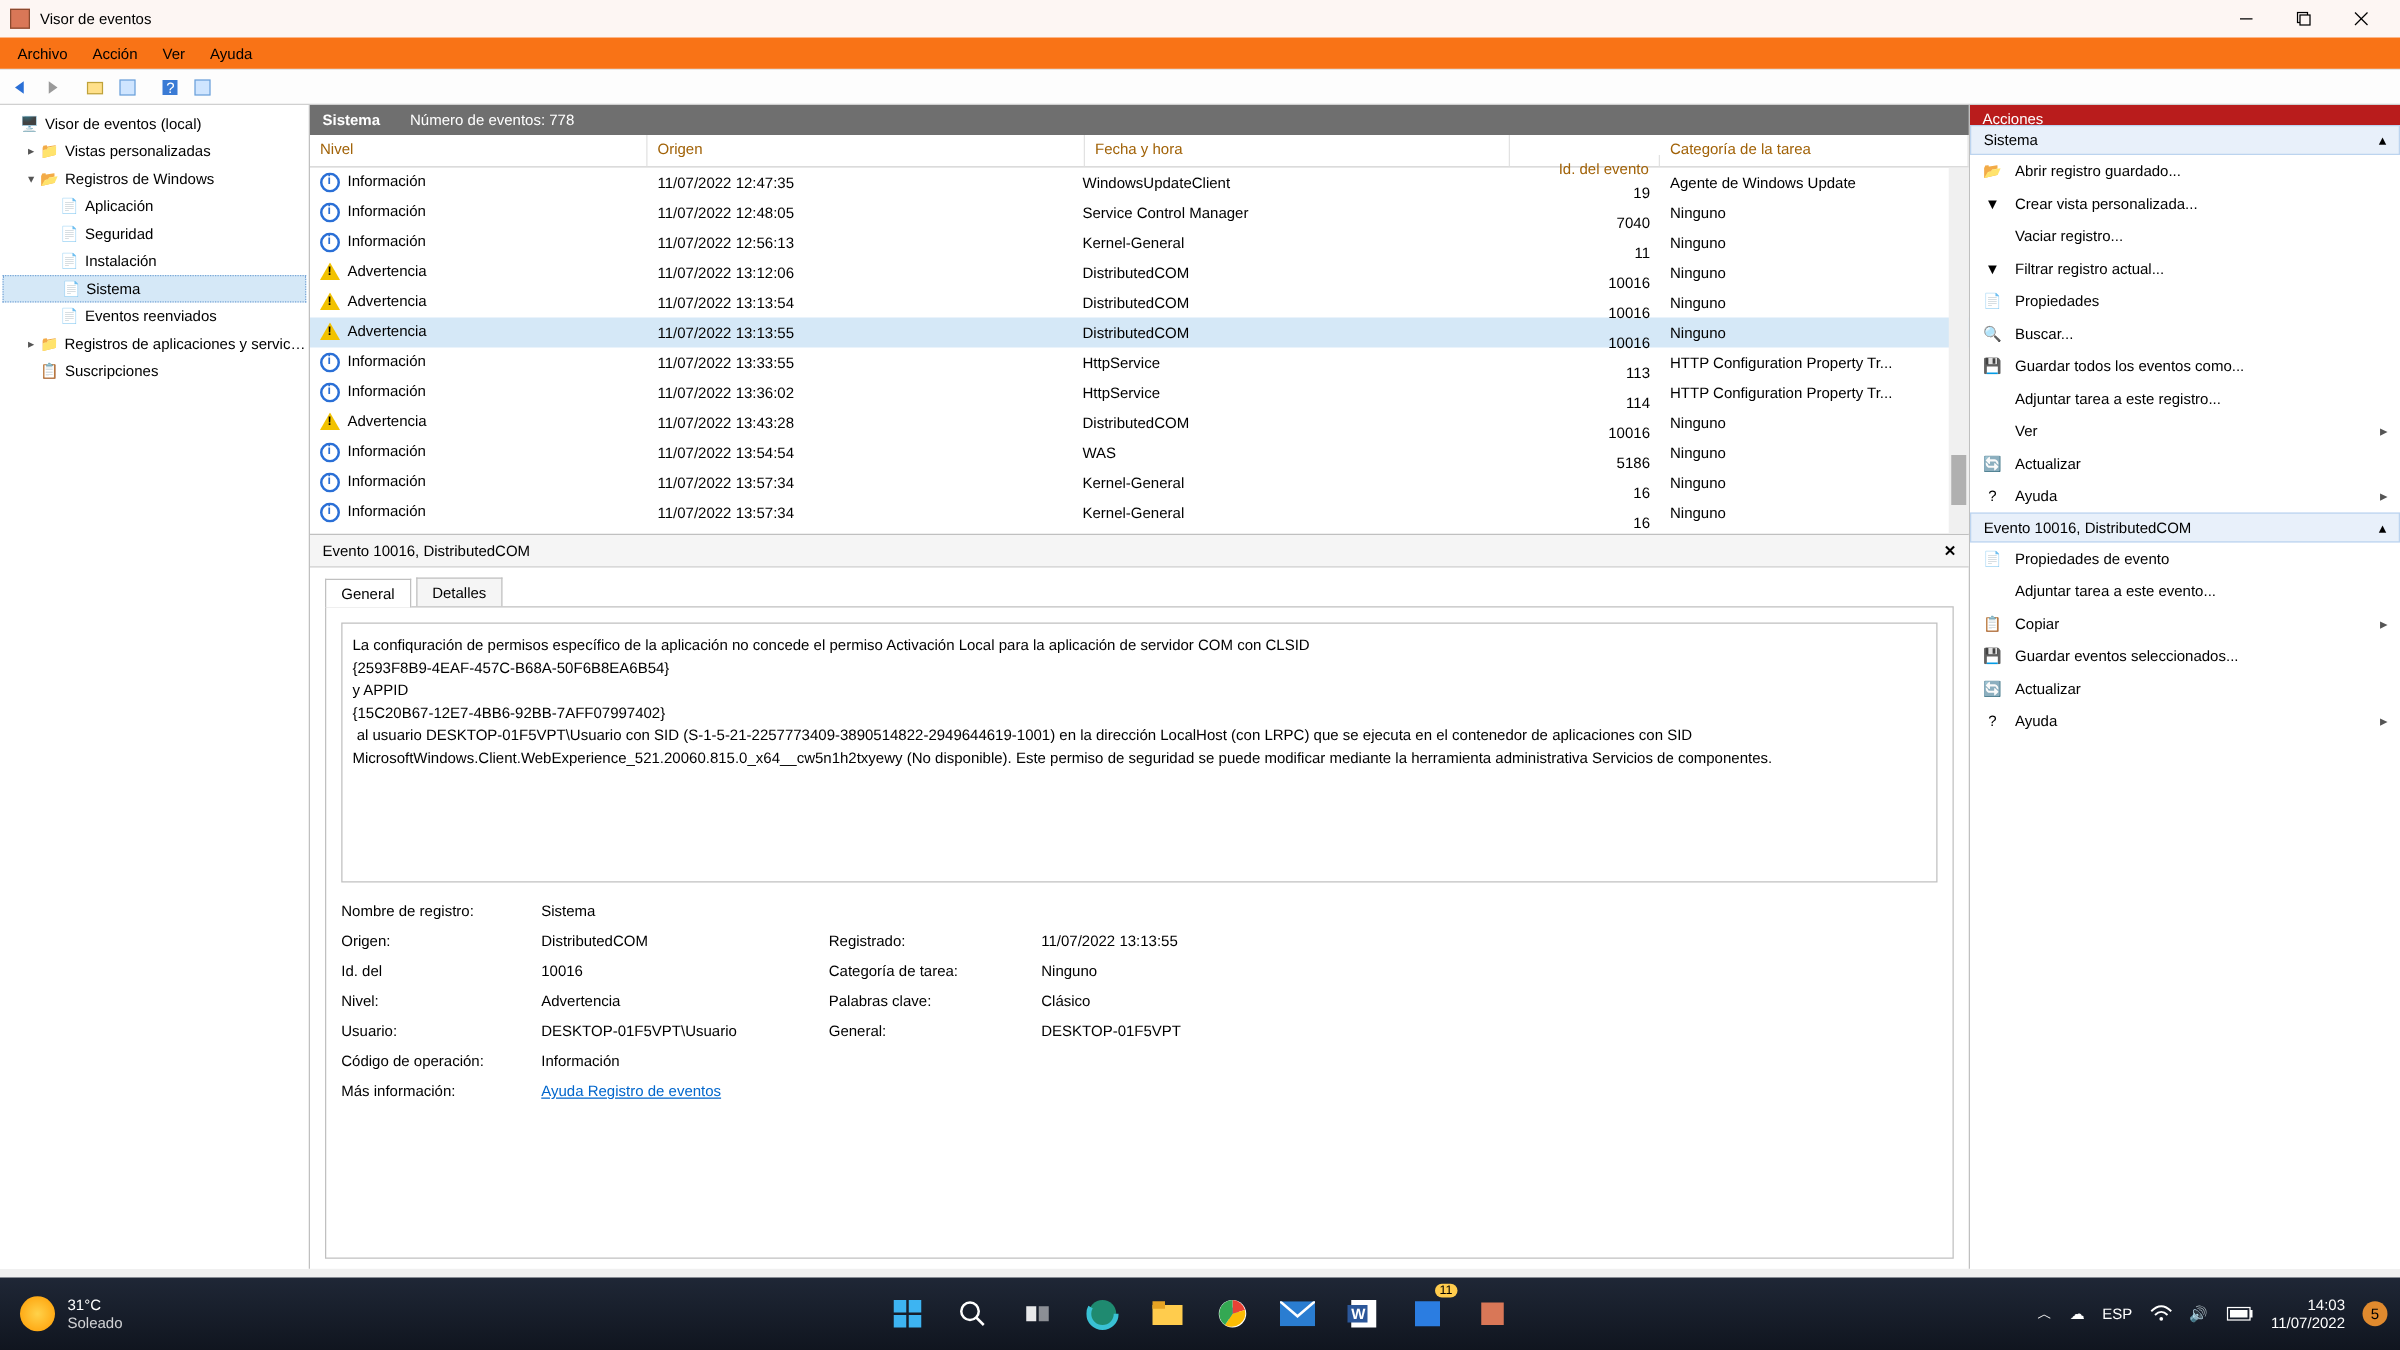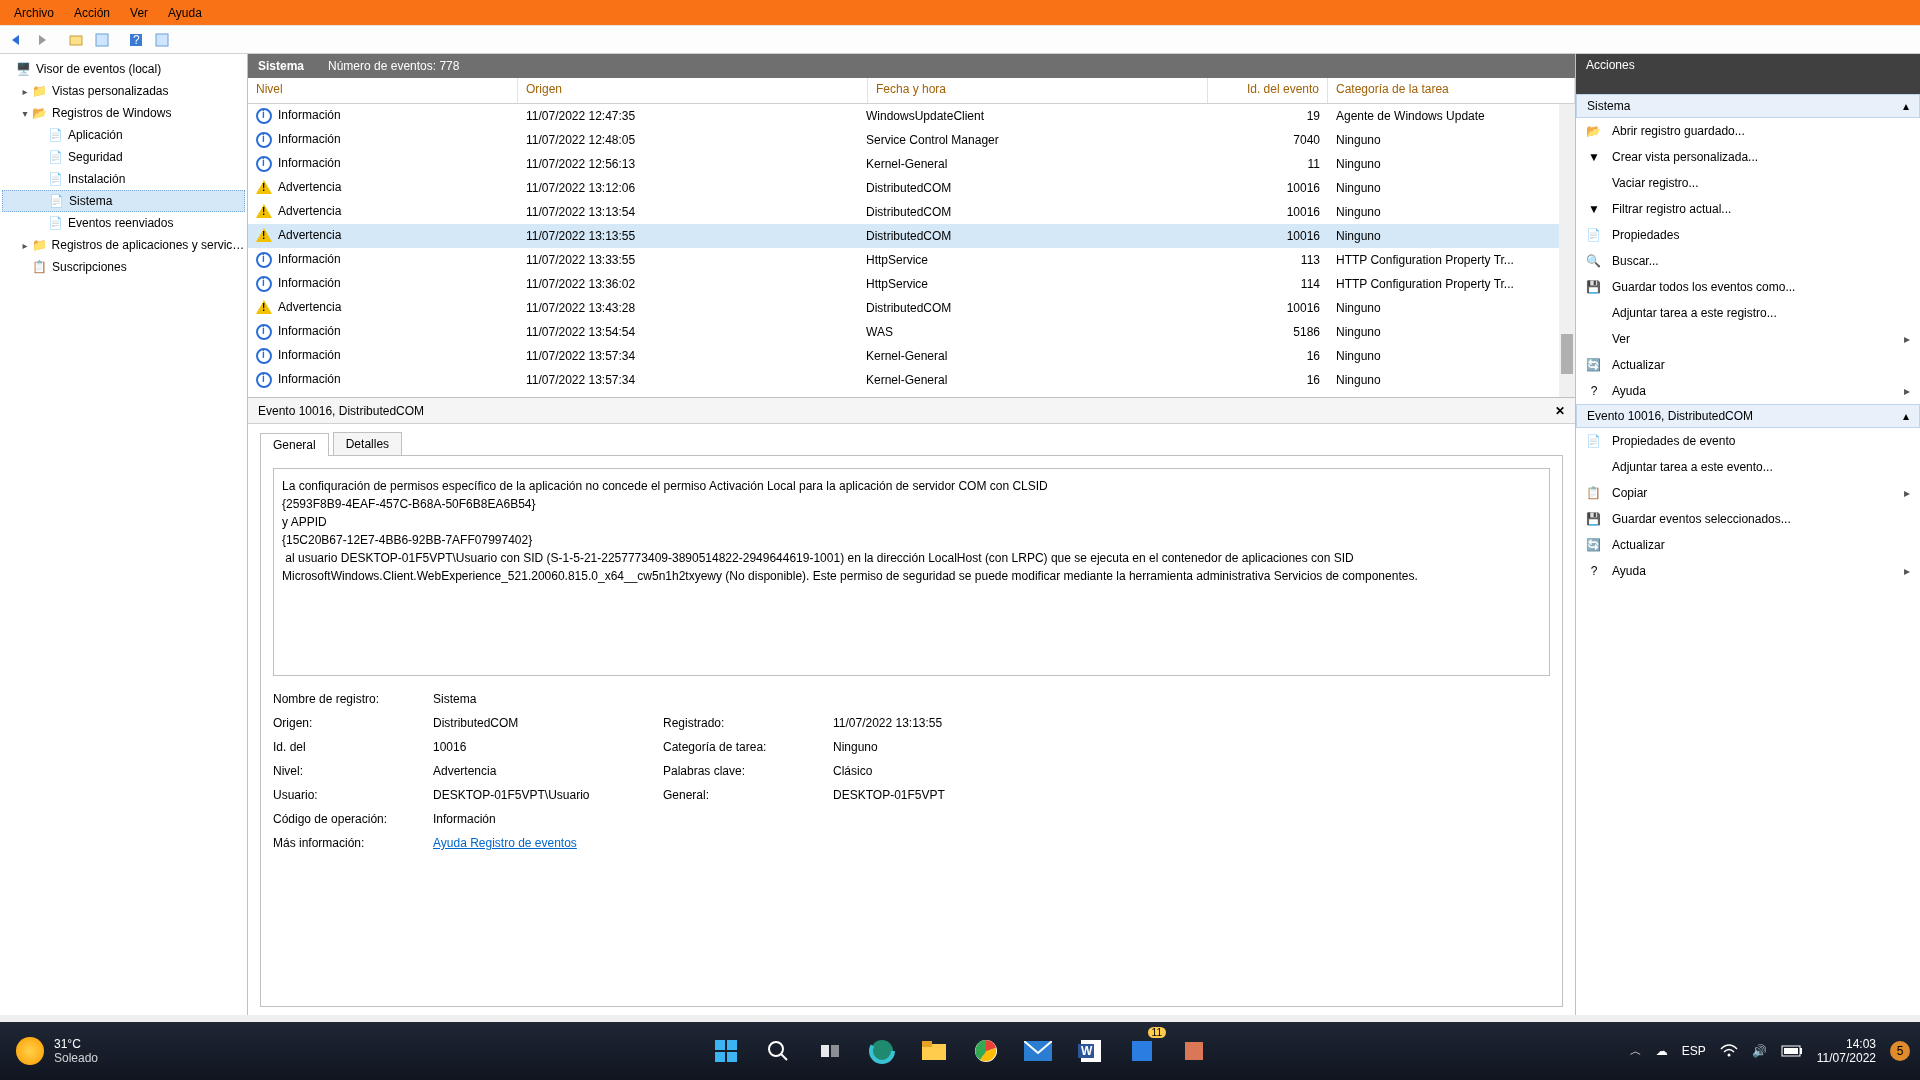--- a/index.html
+++ b/index.html
@@ -18,21 +18,21 @@
 .tree-row { display:flex; align-items:center; height:22px; white-space:nowrap; }
 .tree-row.sel { background:#d5e8f7; border:1px dotted #7aa7d7;}
 .tree-row .exp { width:14px; text-align:center; color:#555; font-size:10px;}
 .tree-row .ficon { width:16px; height:16px; margin-right:4px; display:inline-flex; align-items:center; justify-content:center;}
 .indent1 { padding-left:16px;} .indent2{ padding-left:32px;}
 .center { flex:1; display:flex; flex-direction:column; min-width:0; border-right:1px solid #c0c0c0;}
 .listhdr { height:24px; background:#6f6f6f; color:#fff; display:flex; align-items:center; padding:0 10px; gap:24px;}
 .grid { flex:0 0 320px; display:flex; flex-direction:column; border-bottom:1px solid #c0c0c0; min-height:0;}
 .grid-head { display:flex; height:26px; border-bottom:1px solid #d0d0d0; background:#fff;}
 .gh { border-right:1px solid #e2e2e2; padding:4px 8px; color:#a16207; position:relative;}
-.col-level{width:270px;} .col-date{width:340px;} .col-source{width:350px;} .col-id{width:120px; text-align:right;} .col-cat{flex:1;}
+.col-level{width:270px;} .col-date{width:340px;} .col-source{width:350px;} .col-id{width:120px; text-align:right;margin-top:16px;} .col-cat{flex:1;}
 .grid-body { flex:1; overflow:hidden; position:relative;}
 .grow { display:flex; height:24px; align-items:center; }
 .grow .c { padding:0 8px; white-space:nowrap; overflow:hidden; text-overflow:ellipsis;}
 .grow .ic { width:16px; height:16px; margin-right:6px; display:inline-block; vertical-align:middle;}
 .grow.sel { background:#d5e8f7; }
 .info-ic { border:2px solid #2a6fd6; border-radius:50%; position:relative;}
 .info-ic::after{content:"i"; color:#2a6fd6; font-weight:bold; font-size:10px; position:absolute; left:4px; top:-1px;}
 .warn-ic { width:0;height:0;border-left:8px solid transparent;border-right:8px solid transparent;border-bottom:14px solid #f2c200; position:relative; display:inline-block;}
 .warn-ic::after{content:"!"; color:#000; font-weight:bold; font-size:10px; position:absolute; left:-2px; top:2px;}
 .vscroll { position:absolute; right:0; top:0; bottom:0; width:16px; background:#f0f0f0;}
@@ -41,38 +41,59 @@
 .detail-title { height:26px; background:#f5f5f5; border-bottom:1px solid #d0d0d0; display:flex; align-items:center; padding:0 10px; justify-content:space-between;}
 .tabs { display:flex; padding:8px 12px 0 12px; gap:4px;}
 .tab { padding:4px 12px; border:1px solid #c0c0c0; border-bottom:none; background:#f5f5f5;}
 .tab.active { background:#fff; position:relative; top:1px;}
 .tab-body { margin:0 12px 8px 12px; border:1px solid #c0c0c0; flex:1; padding:12px; overflow:auto;}
 .desc-box { border:1px solid #c0c0c0; padding:8px; margin-bottom:16px; height:208px; overflow:auto; line-height:1.5;}
 .props { display:grid; grid-template-columns:150px 220px 160px 220px; row-gap:10px; column-gap:10px;}
 .props .lbl { color:#000;} .props .val{}
 .link { color:#0066cc; text-decoration:underline;}
 .actions { width:344px; background:#fff; display:flex; flex-direction:column;}
-.actions-title{ height:40px; background:#404040; color:#fff; padding:4px 10px;}
+.actions-title{ height:16px; background:#b91c1c; color:#fff; padding:4px 10px;}
 .acc-hdr { background:#e8f0fa; border:1px solid #bcd4ef; padding:4px 10px; display:flex; justify-content:space-between; align-items:center;}
 .act-item { display:flex; align-items:center; padding:5px 10px; gap:10px;}
 .act-ic { width:16px; height:16px; display:flex; align-items:center; justify-content:center;}
 .act-arrow { margin-left:auto; color:#555;}
 .taskbar { position:absolute; left:0; right:0; bottom:0; height:58px; background:linear-gradient(#1f2736,#10151f); display:flex; align-items:center; color:#fff;}
 .taskbar .weather{ display:flex; align-items:center; gap:10px; padding:0 16px;}
 .taskbar .weather .sun{ width:28px;height:28px;border-radius:50%;background:radial-gradient(circle,#ffd24a,#ff9a00);}
 .taskbar .center-icons{ position:absolute; left:50%; transform:translateX(-50%); display:flex; gap:12px;}
 .taskbar .tb-ic{ width:40px;height:40px; display:flex;align-items:center;justify-content:center; border-radius:6px;}
 .taskbar .tray{ position:absolute; right:10px; display:flex; align-items:center; gap:14px;}
 .taskbar .clock{ text-align:right; line-height:1.2; font-size:12px;}
 svg { display:block; }
 </style>
 </head>
 <body>
 
 <div class="window">
+  <div class="titlebar">
+    <span class="app-icon"></span>
+    <span class="title">Visor de eventos</span>
+    <div class="win-btn">
+        <svg width="12" height="12">
+          <line x1="1" y1="6" x2="11" y2="6" stroke="#000"></line>
+        </svg>
+      </div>
+    <div class="win-btn">
+        <svg width="12" height="12">
+          <rect x="1" y="1" width="8" height="8" fill="none" stroke="#000"></rect>
+          <rect x="3" y="3" width="8" height="8" fill="#fdf6f3" stroke="#000"></rect>
+        </svg>
+      </div>
+    <div class="win-btn">
+        <svg width="12" height="12">
+          <line x1="1" y1="1" x2="11" y2="11" stroke="#000"></line>
+          <line x1="11" y1="1" x2="1" y2="11" stroke="#000"></line>
+        </svg>
+      </div>
+  </div>
 
   <div class="menubar">
     <div class="mitem">Archivo</div>
     <div class="mitem">Acción</div>
     <div class="mitem">Ver</div>
     <div class="mitem">Ayuda</div>
   </div>
 
   <div class="toolbar">
     <div class="tbtn">

